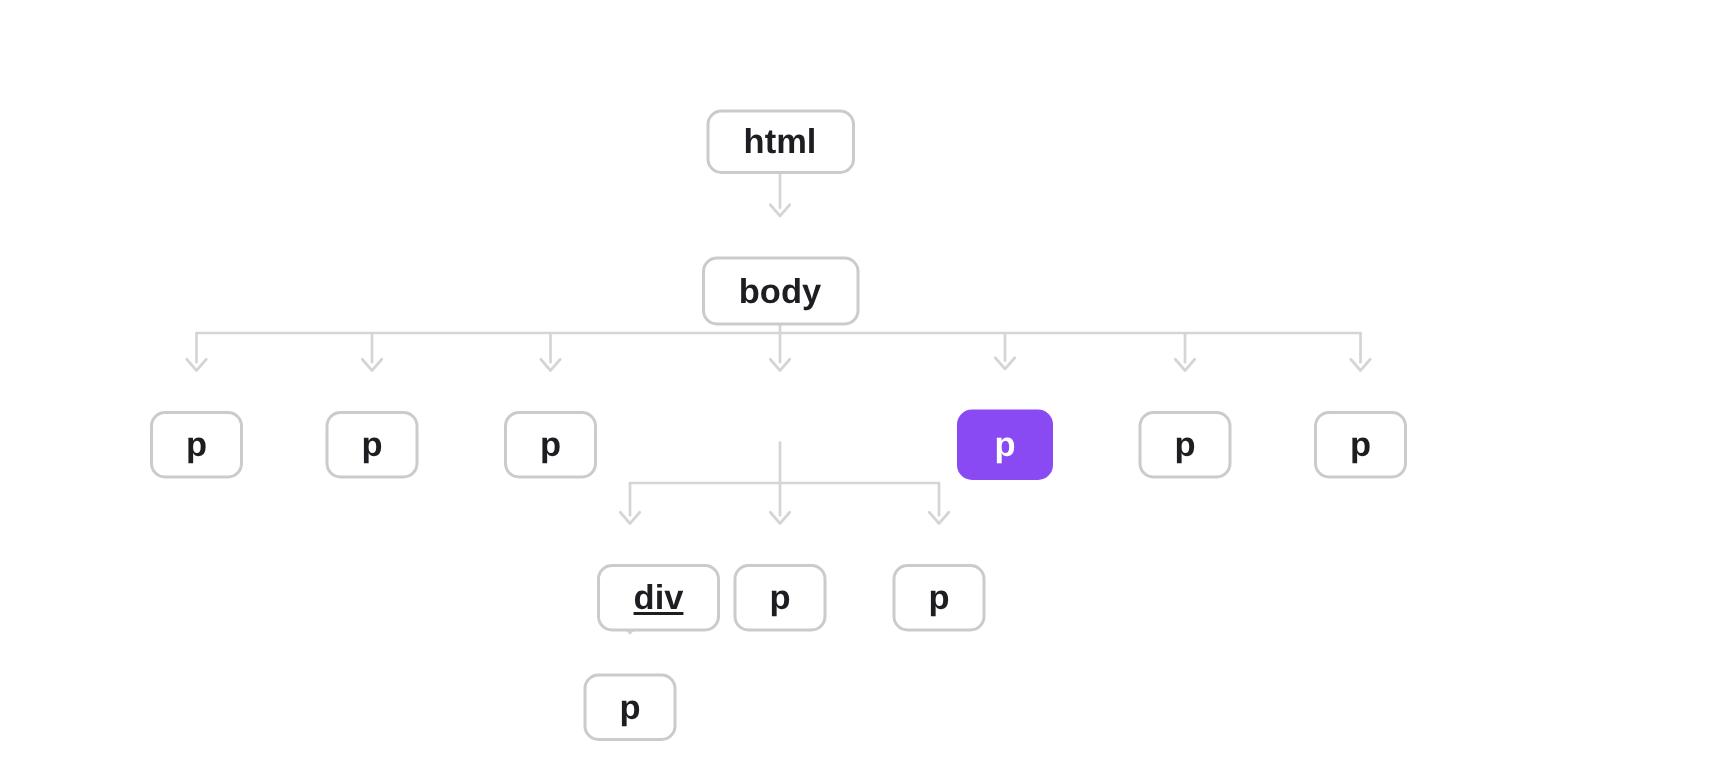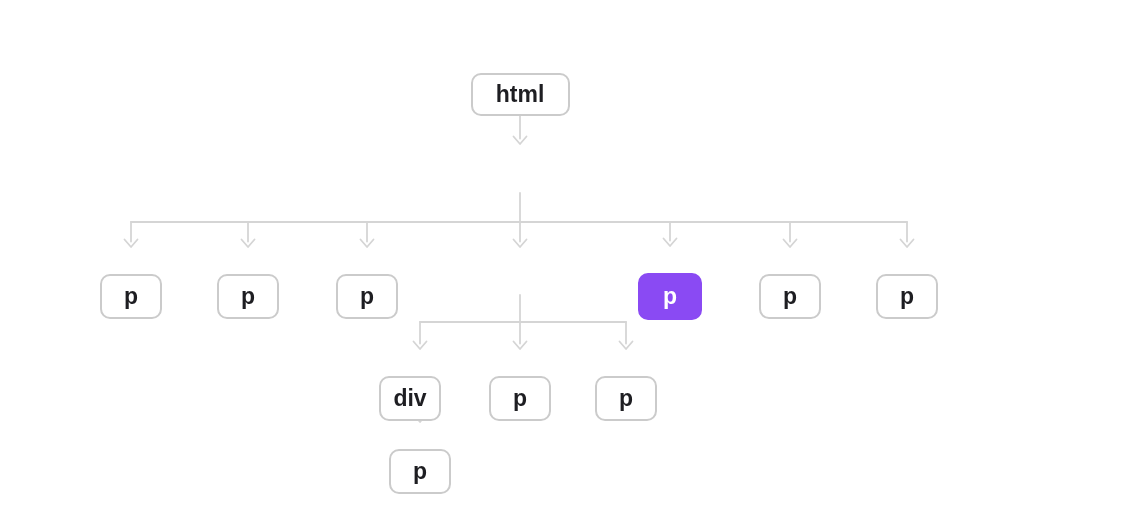--- a/index.html
+++ b/index.html
@@ -80,24 +80,25 @@
       <polyline points="413.5,341.5 420,349 426.5,341.5" fill="none" stroke="#d5d5d5" stroke-width="1.8" stroke-linecap="round" stroke-linejoin="round"></polyline>
       <line x1="520" y1="322" x2="520" y2="343.5" stroke="#d5d5d5" stroke-width="1.8" stroke-linecap="round"></line>
       <polyline points="513.5,341.5 520,349 526.5,341.5" fill="none" stroke="#d5d5d5" stroke-width="1.8" stroke-linecap="round" stroke-linejoin="round"></polyline>
       <line x1="626" y1="322" x2="626" y2="343.5" stroke="#d5d5d5" stroke-width="1.8" stroke-linecap="round"></line>
       <polyline points="619.5,341.5 626,349 632.5,341.5" fill="none" stroke="#d5d5d5" stroke-width="1.8" stroke-linecap="round" stroke-linejoin="round"></polyline>
       <line x1="420" y1="397" x2="420" y2="416.5" stroke="#d5d5d5" stroke-width="1.8" stroke-linecap="round"></line>
       <polyline points="413.5,414.5 420,422 426.5,414.5" fill="none" stroke="#d5d5d5" stroke-width="1.8" stroke-linecap="round" stroke-linejoin="round"></polyline>
     </svg>
   <div class="nodes-layer" id="nodes-layer">
       <div class="node" style="left: 470.5px; top: 49px; width: 99px; height: 43px;">html</div>
+      <div class="node" style="left: 467.5px; top: 147px; width: 105px; height: 46px;">body</div>
       <div class="node" style="left: 100px; top: 250px; width: 62px; height: 45px;">p</div>
       <div class="node" style="left: 217px; top: 250px; width: 62px; height: 45px;">p</div>
       <div class="node" style="left: 336px; top: 250px; width: 62px; height: 45px;">p</div>
       <div class="node highlight" style="left: 638px; top: 249px; width: 64px; height: 47px;">p</div>
       <div class="node" style="left: 759px; top: 250px; width: 62px; height: 45px;">p</div>
       <div class="node" style="left: 876px; top: 250px; width: 62px; height: 45px;">p</div>
-      <div class="node" style="left: 379px; top: 352px; width: 62px; height: 45px;">div</div>
+      <div class="node" style="left: 398px; top: 352px; width: 82px; height: 45px; text-decoration: underline;">div</div>
       <div class="node" style="left: 489px; top: 352px; width: 62px; height: 45px;">p</div>
       <div class="node" style="left: 595px; top: 352px; width: 62px; height: 45px;">p</div>
       <div class="node" style="left: 389px; top: 425px; width: 62px; height: 45px;">p</div>
     </div>
 </div>
 
 </body></html>

